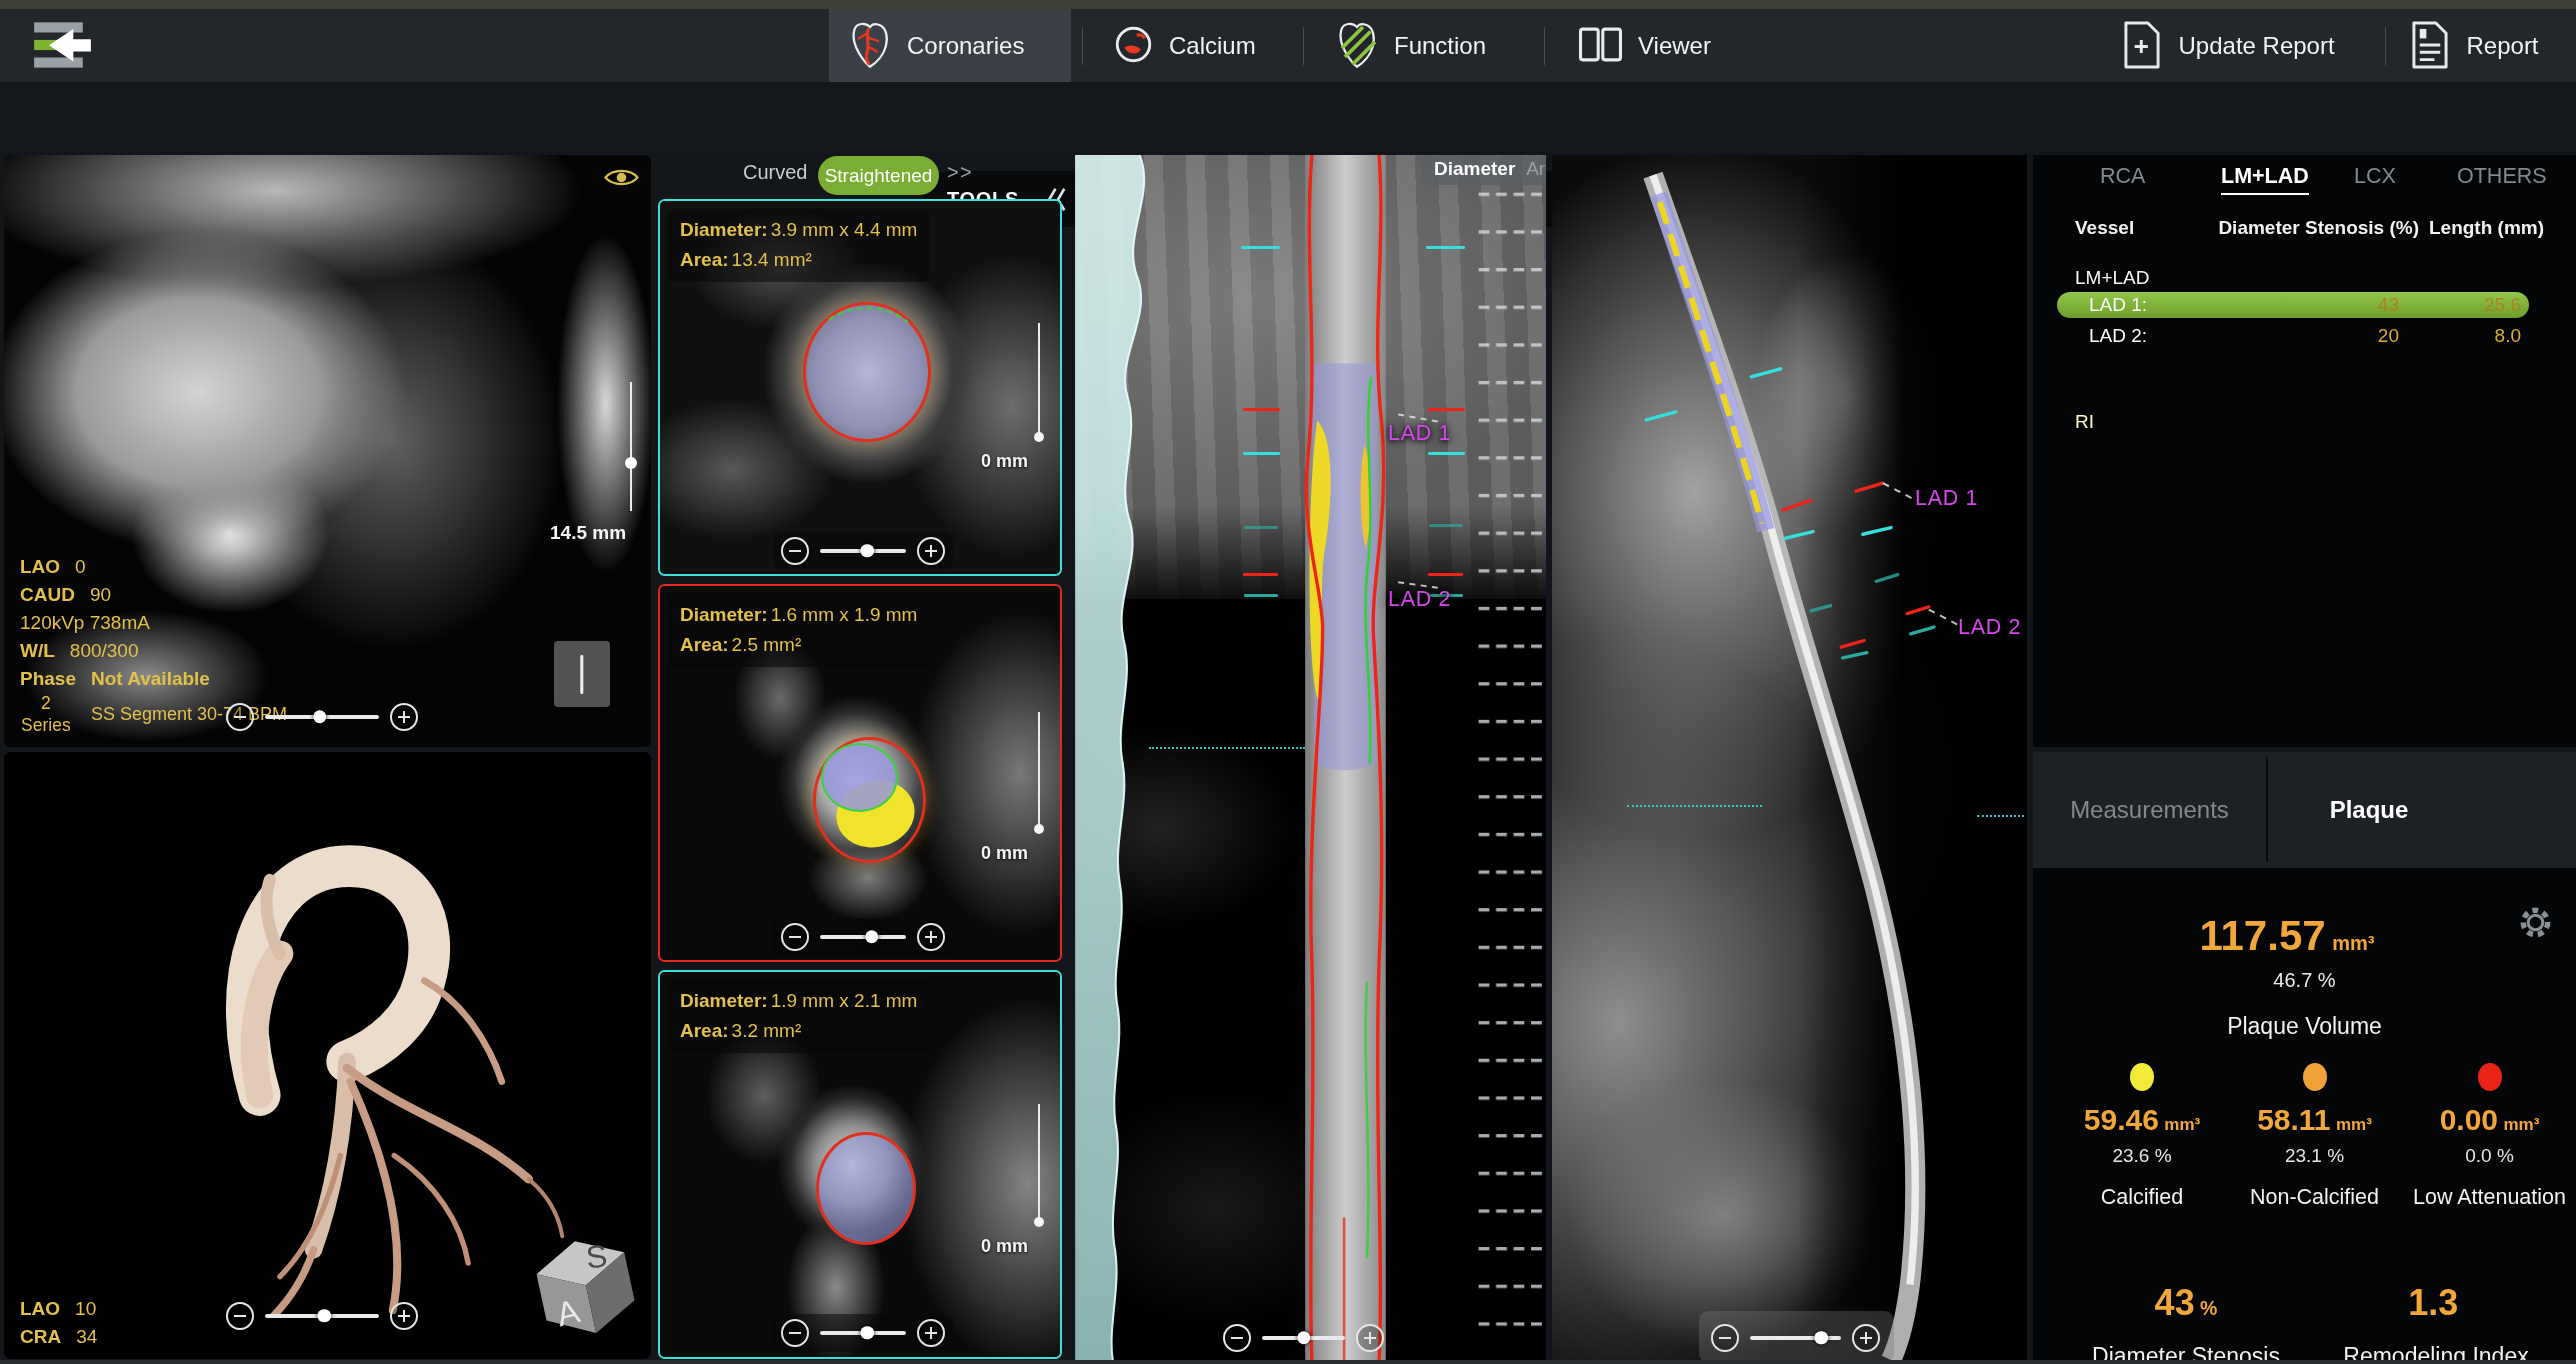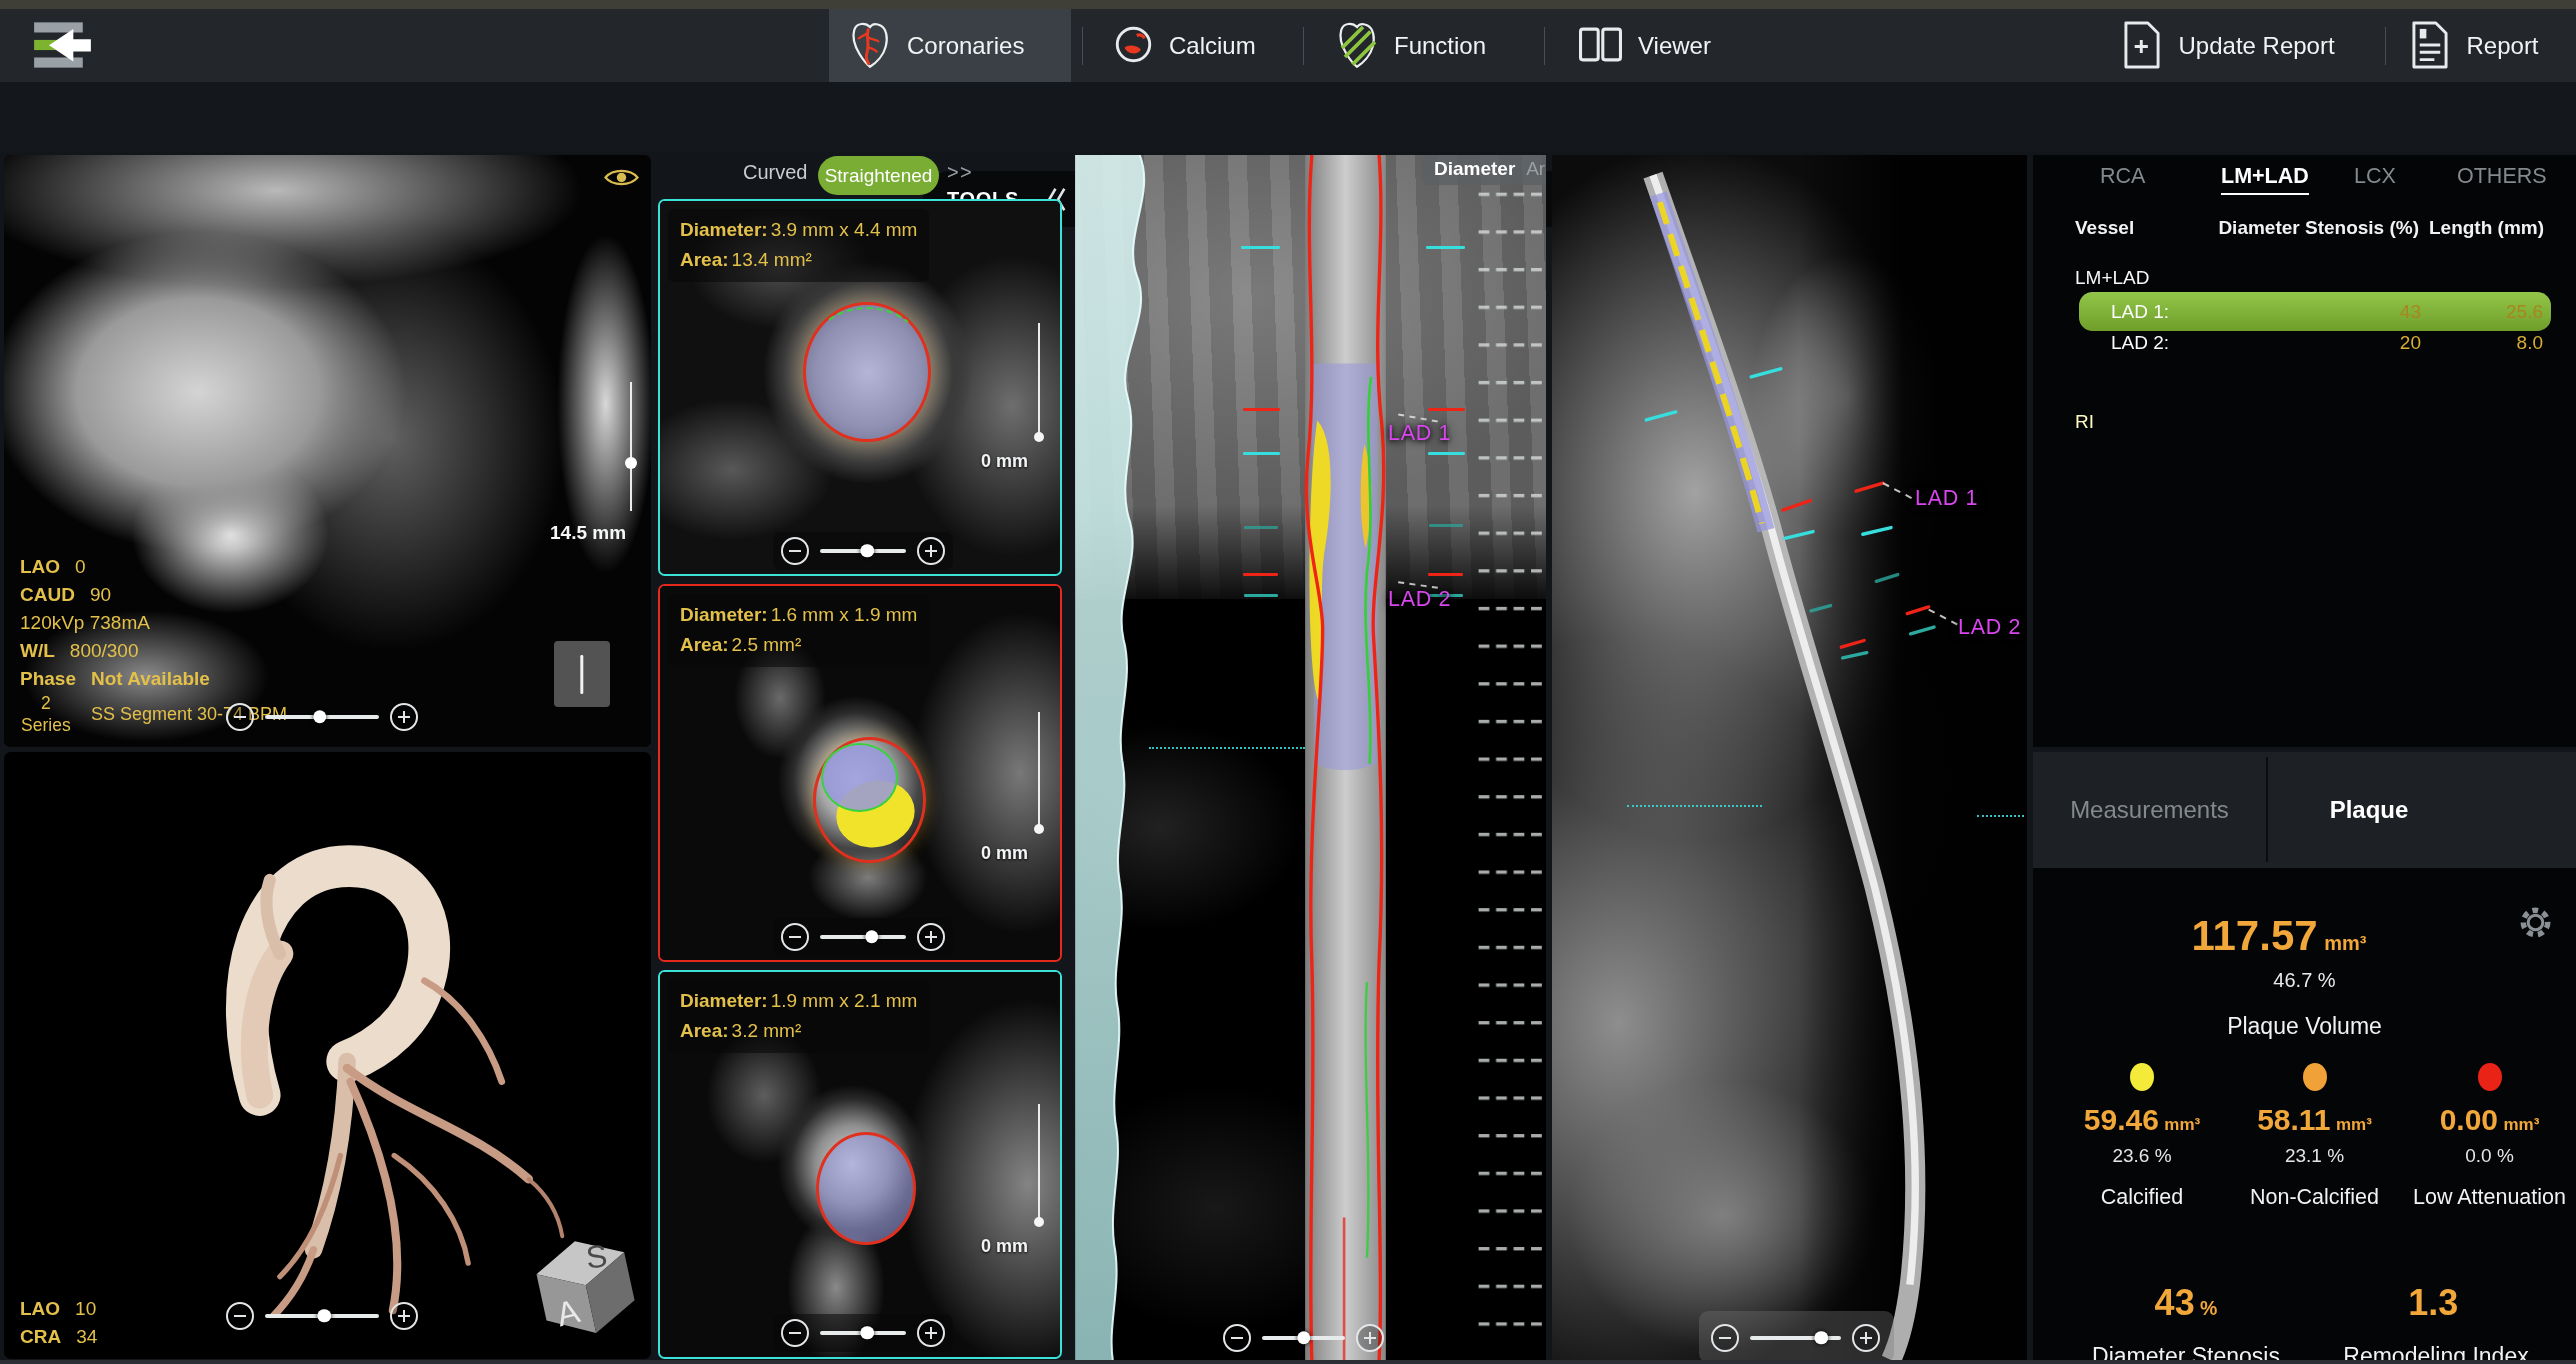--- a/index.html
+++ b/index.html
@@ -57,21 +57,21 @@
   .lad{position:absolute;color:#d946ef;font-size:21.5px;font-weight:400;letter-spacing:0.7px;text-shadow:0 1.3px 5.4px #000,0 0 10.8px #000;cursor:pointer}
   .dotline{position:absolute;border-top:2.7px dotted #37d8d4;opacity:.9}
 
   
   .ring{position:absolute;border-radius:50%}
 
   
   .vtab{position:absolute;top:9.4px;font-size:21.5px;color:#84898d;cursor:pointer;padding-bottom:4px}
   .vtab.active{color:#fff;font-weight:700;border-bottom:2px solid #fff}
   .thead{font-size:19px;font-weight:700;color:#f0f2f3}
-  .trow{position:absolute;left:46px;width:472px;height:39px;font-size:19px;display:flex;align-items:center}
+  .trow{position:absolute;left:24px;width:472px;height:26px;font-size:19px;display:flex;align-items:center}
   .trow .name{margin-left:32px;color:#fbfcfc}
   .trow .sten{position:absolute;right:130px;color:#d9ae35}
   .trow .len{position:absolute;right:8px;color:#d9ae35}
   .trow.hl{background:linear-gradient(#92c649,#6f9e2a);border-radius:13.5px}
   .trow.hl .sten,.trow.hl .len{color:#a8861f}
 
   .btab{position:absolute;top:0;height:116px;display:flex;align-items:center;justify-content:center;font-size:24px;cursor:pointer}
 
   .orange{color:#f2a73a}
   .pv-val{font-size:42px;font-weight:600}
@@ -606,21 +606,21 @@
   </div>
 
   <div class="panel" style="left:2033px;top:868px;width:543px;height:492px;border-radius:0;background:#040506">
     <div class="abs" style="left:483px;top:35px;cursor:pointer">
       <svg width="39" height="39" viewBox="0 0 64 64">
         <circle cx="32" cy="32" r="20" fill="none" stroke="#8a9095" stroke-width="9" stroke-dasharray="9.5 8.2"></circle>
         <circle cx="32" cy="32" r="12" fill="none" stroke="#8a9095" stroke-width="5"></circle>
       </svg>
     </div>
 
-    <div class="abs" style="left:4px;top:44px;width:484px;text-align:center">
+    <div class="abs" style="left:12px;top:44px;width:484px;text-align:center">
       <span class="orange pv-val">117.57</span><span class="orange pv-unit">mm³</span>
     </div>
     <div class="abs" style="left:0;top:101px;width:543px;text-align:center;font-size:20px;color:#e8eaec">46.7 %</div>
     <div class="abs" style="left:0;top:145px;width:543px;text-align:center;font-size:23px;color:#f0f2f3">Plaque Volume</div>
 
     <div class="comp" style="left:21.5px;top:195px">
       <div class="dot dot-yellow"></div>
       <div class="val orange"><span>59.46</span><small>mm³</small></div>
       <div class="pct">23.6 %</div>
       <div class="lab">Calcified</div>

